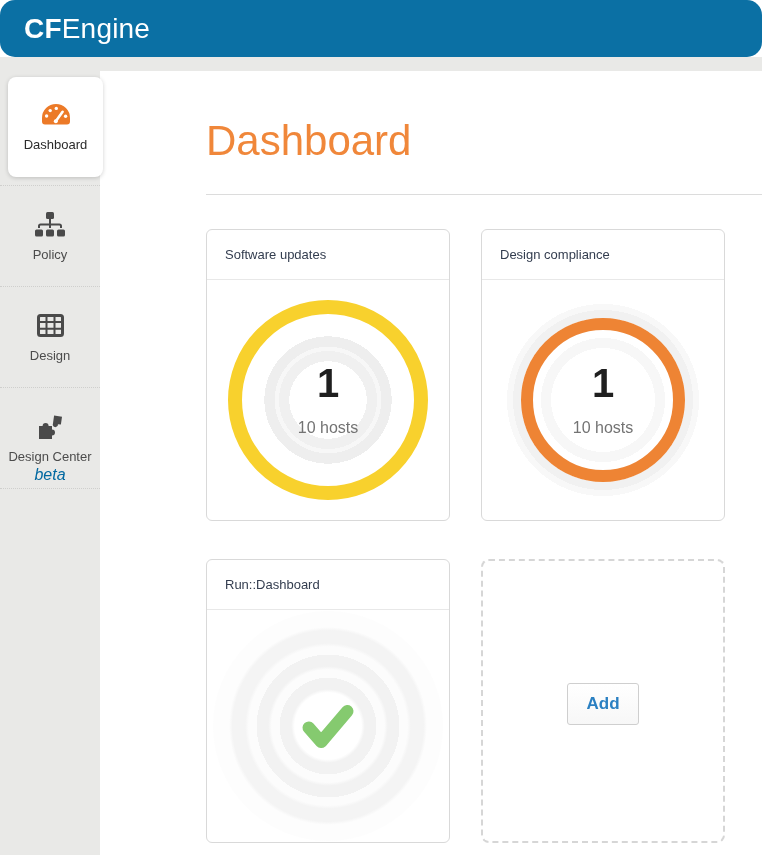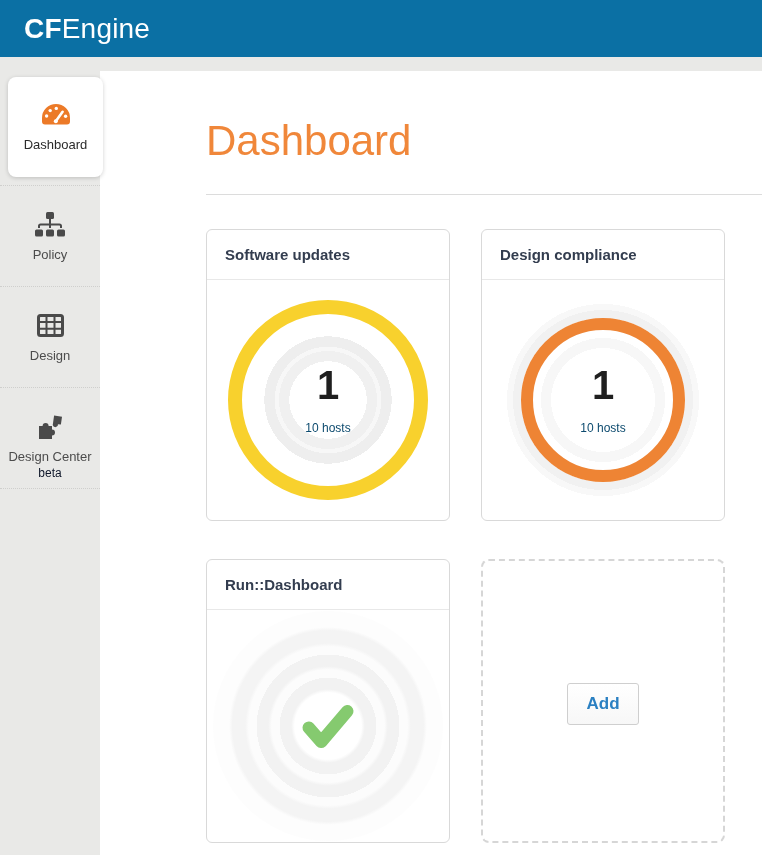--- a/index.html
+++ b/index.html
@@ -1,21 +1,21 @@
 <!DOCTYPE html>
 <html><head>
 <meta charset="utf-8">
 <style>
   * { box-sizing: border-box; margin: 0; padding: 0; }
   html,body { background:#fff; }
   body { font-family:"Liberation Sans", sans-serif; }
   .viewport { position:relative; width:762px; height:855px; overflow:hidden; background:#fff; }
 
   
-  .topbar { height:57px; background:#0b70a4; display:flex; align-items:center; padding-left:24px; }
+  .topbar { height:57px; background:#0b70a4; display:flex; align-items:center; padding-left:24px;border-radius:15px; }
   .logo { color:#fff; font-size:28px; letter-spacing:.2px; cursor:default; }
   .logo .b { font-weight:700; }
   .logo .l { font-weight:300; }
 
   
   .subband { height:14px; background:#e9e9e7; width:100%; }
 
   
   .layout { display:flex; height:784px;gap:38px; }
   .sidebar { width:100px; flex:0 0 100px; background:#e9e9e7; position:relative; z-index:1; }
@@ -26,47 +26,47 @@
   .nav-slot.first { height:109px; border-bottom:1px dotted #cfcfcd; }
   .nav-slot.rest { height:101px; padding-top:23px; cursor:pointer; }
   .active-card {
     width:95px; height:100px; margin:6px 0 0 8px; background:#fff;
     border-radius:8px; box-shadow:0 1px 4px rgba(0,0,0,.18);
     padding-top:22px; position:relative; z-index:2; cursor:pointer;
   }
   .nav-icon { display:inline-block; height:30px; line-height:30px; }
   .nav-label { display:block; margin-top:8px; font-size:13px; color:#4c4c4c; }
   .active-card .nav-label { color:#2b2b2b; }
-  .nav-sub { display:block; margin-top:2px; font-size:12px; color:#0f172a; }
+  .nav-sub { display:block; margin-top:2px; font-size:16px; font-style:italic; color:#0369a1; }
 
   
   .page-title { font-size:42px; font-weight:300; color:#f0873a; line-height:1.08; }
   .title-rule { border:none; border-top:1px solid #dcdcdc; width:576px; margin-top:31px; }
   .cards { margin-top:34px; display:grid; grid-template-columns:244px 244px; column-gap:31px; row-gap:38px; }
   .card { background:#fff; border:1px solid #d9d9d9; border-radius:6px; overflow:hidden; cursor:pointer; }
   .card.r1 { height:292px; }
   .card.r2 { height:284px; }
   .card-head { height:50px; display:flex; align-items:center; padding-left:18px;
-    font-size:15px; font-weight:700; color:#333d4f; border-bottom:1px solid #e8e8e8; }
+    font-size:13px; font-weight:400; color:#333d4f; border-bottom:1px solid #e8e8e8; }
   .card-body { height:calc(100% - 50px); display:flex; align-items:center; justify-content:center; overflow:hidden; }
 
   
   .donut { position:relative; width:200px; height:200px; }
   .ring-yellow {
     position:absolute; inset:0; border-radius:50%; border:14px solid #f8d12d;
     background:radial-gradient(closest-side, #fff 0 45%, #f0f0f0 45% 57%, #f7f7f7 57% 62%, #eeeeee 62% 74%, #fff 74% 100%);
   }
   .halo-orange {
     position:absolute; inset:0; border-radius:50%;
     background:radial-gradient(closest-side, #fff 0 52%, #f7f7f7 52% 62%, #fff 62% 82%, #f1f1f1 82% 90%, #f8f8f8 90% 96%, rgba(255,255,255,0) 96%);
   }
   .ring-orange { position:absolute; inset:18px; border-radius:50%; border:12px solid #ee8434; }
   .donut-center { position:absolute; inset:0; display:flex; flex-direction:column; align-items:center; justify-content:center; }
   .donut-value { font-size:40px; font-weight:700; color:#1f1f1f; line-height:1; }
-  .donut-sub { font-size:12px; color:#0c4a6e; margin-top:16px; }
+  .donut-sub { font-size:16px; color:#737373; margin-top:16px; }
 
   
   .ripple {
     width:230px; height:230px; border-radius:50%; color:#85ca6f;
     display:flex; align-items:center; justify-content:center;
     background:radial-gradient(closest-side, #fff 0 29%, #f2f2f2 32% 42%, #fcfcfc 42% 49%, #f2f2f2 52% 62%, #fcfcfc 62% 69%, #f4f4f4 72% 83%, #fdfdfd 86% 100%);
   }
 
   
   .card.add-card { border:2px dashed #d6d6d6; border-radius:8px; background:#fff;

